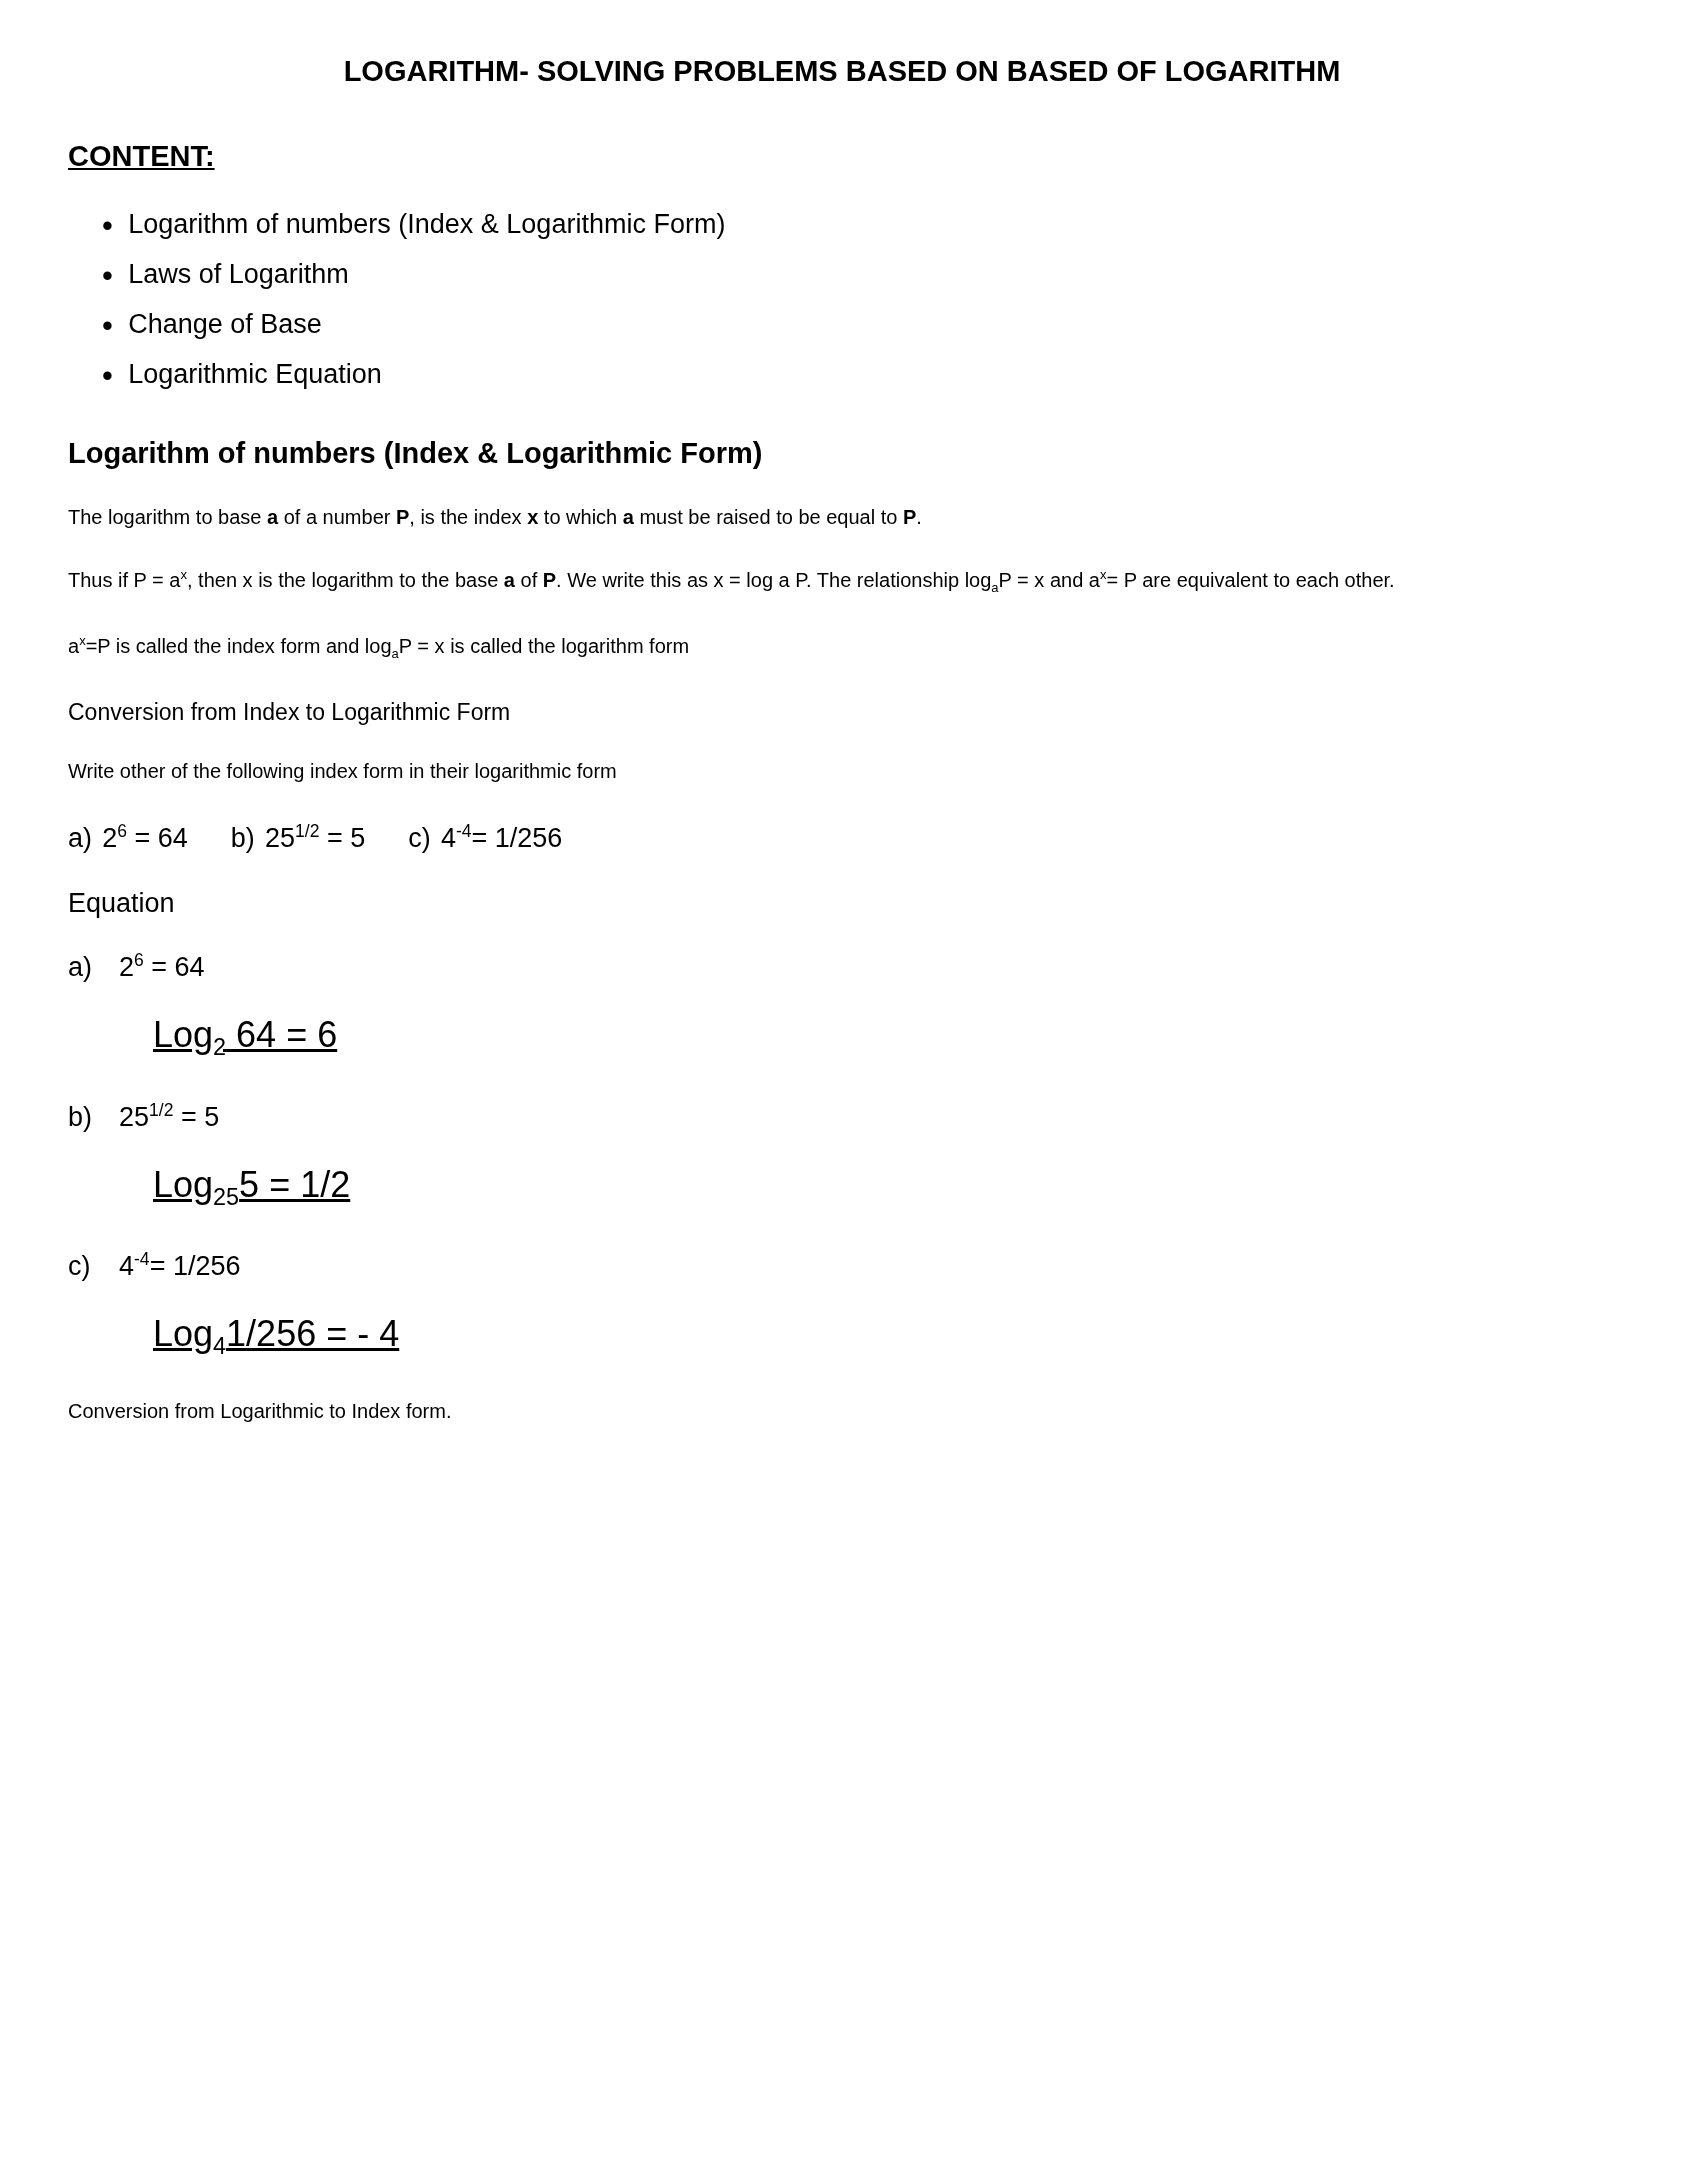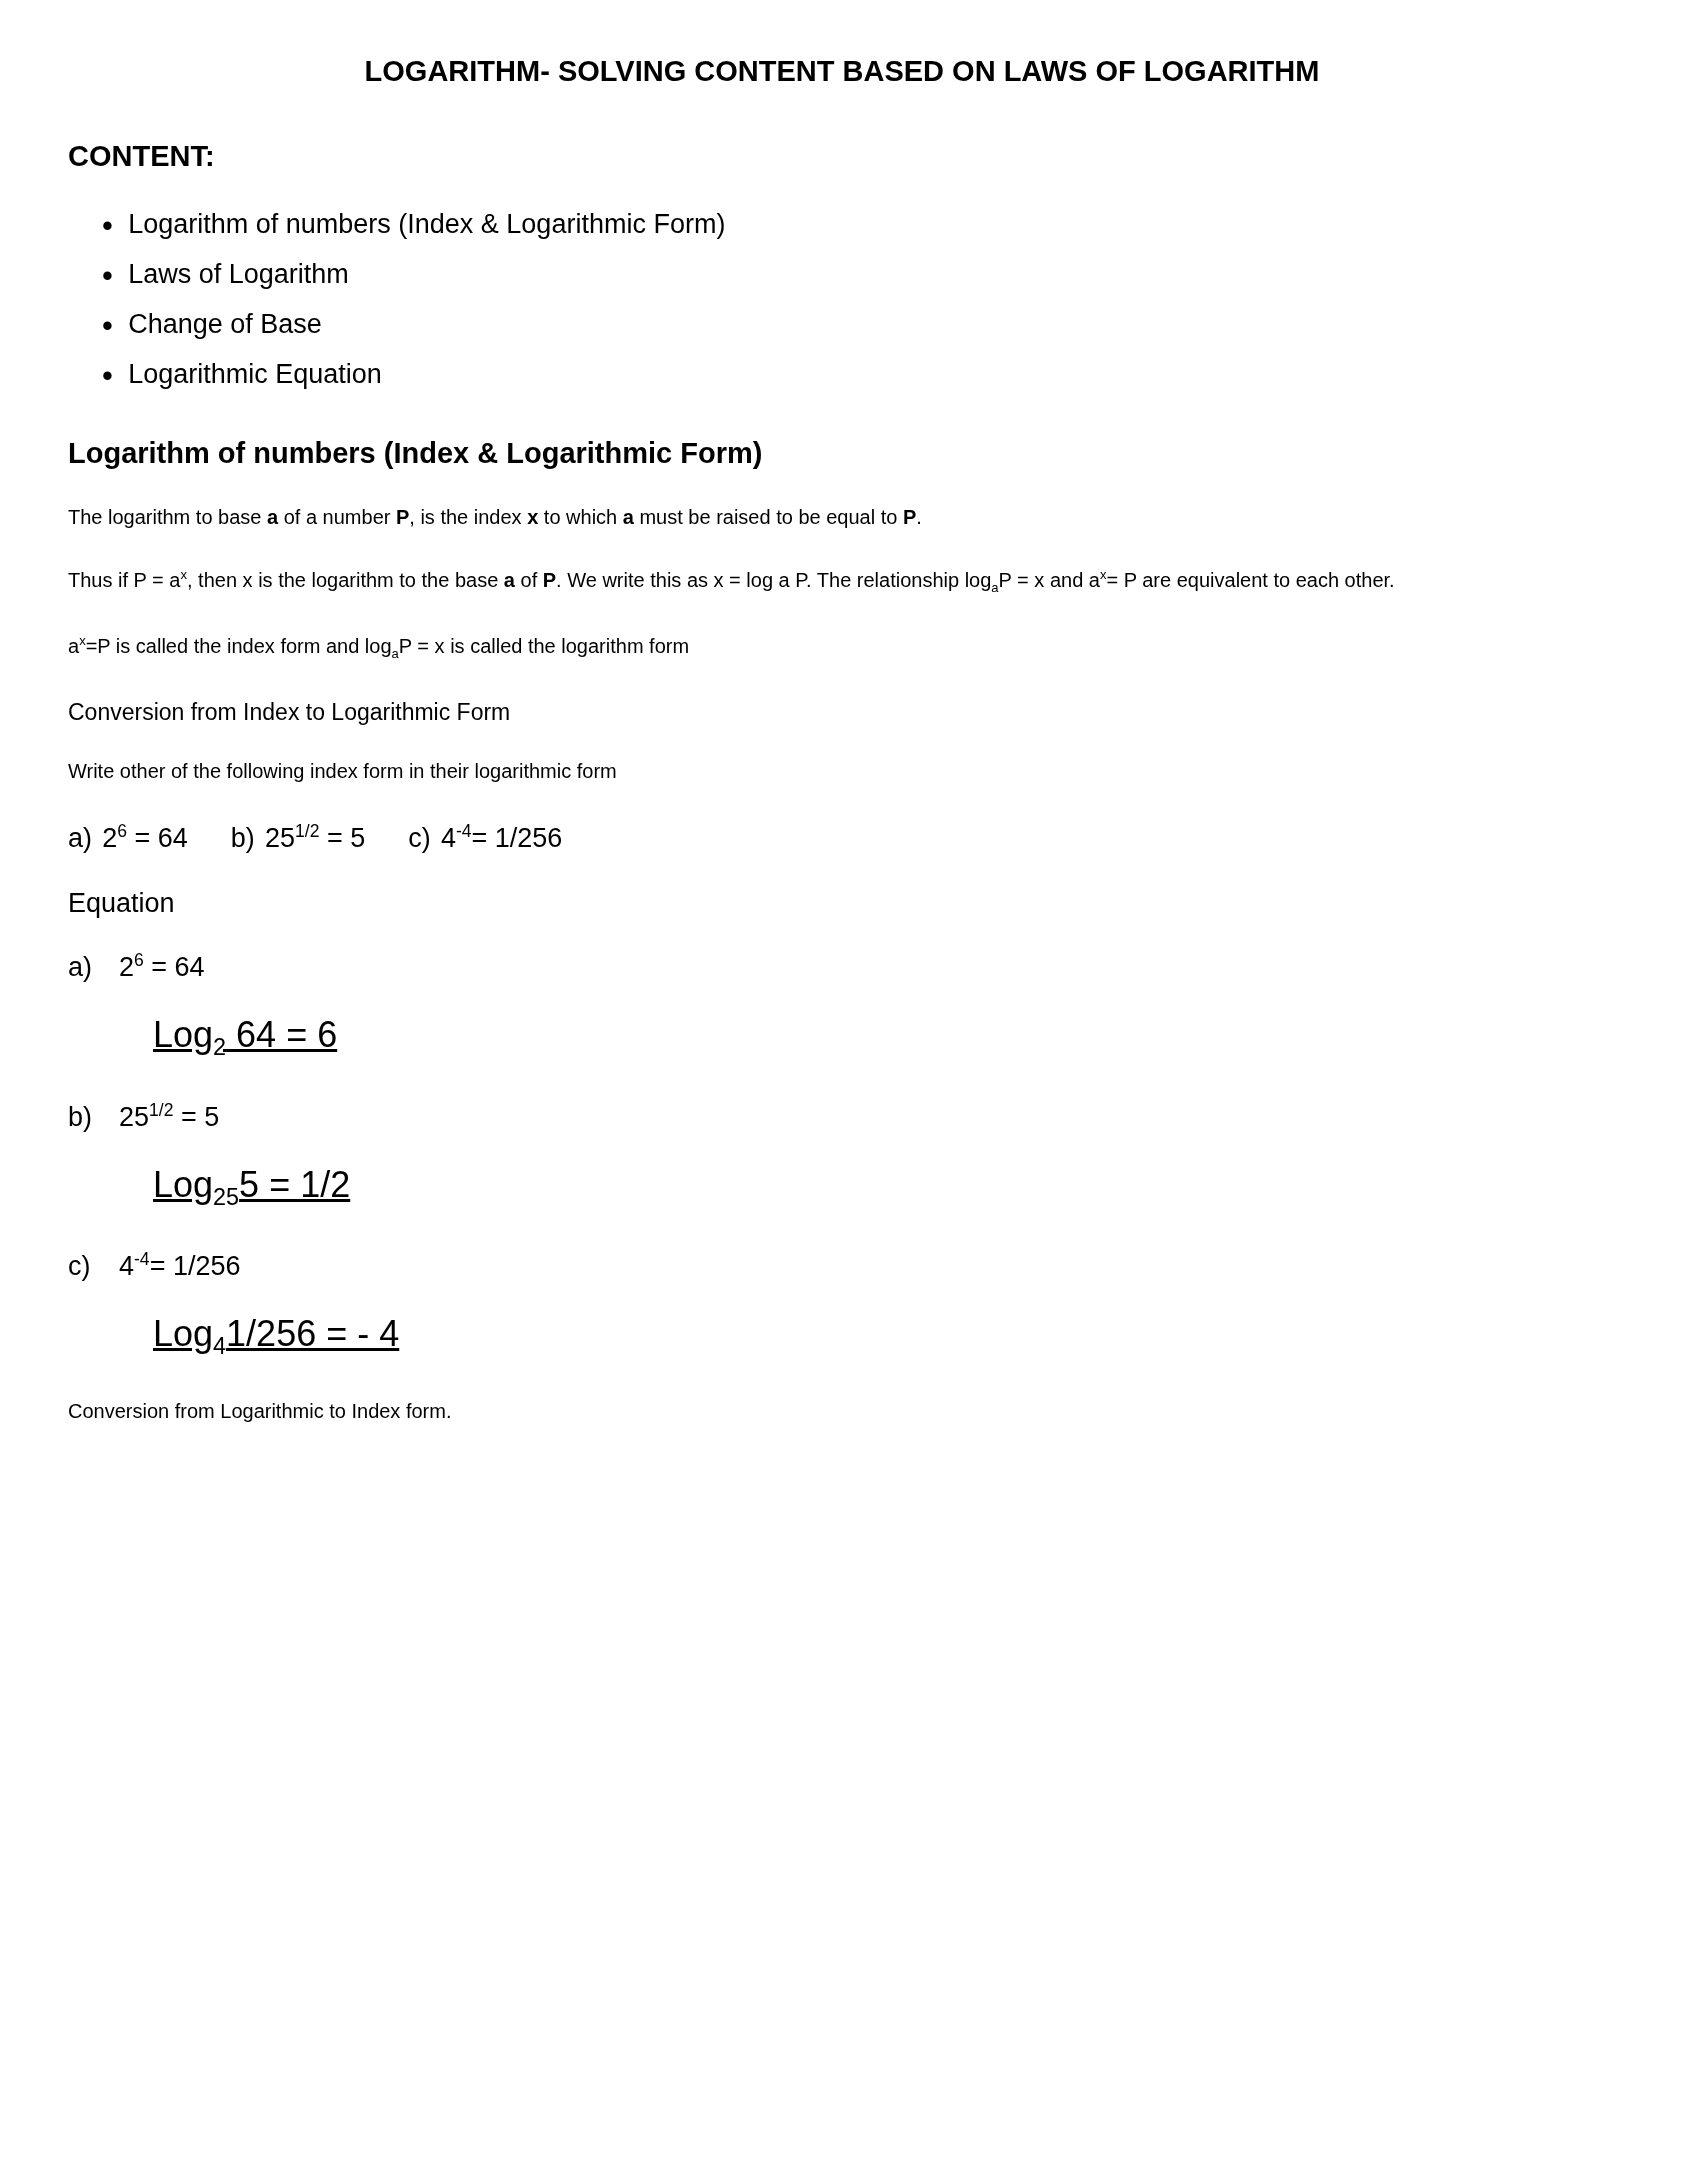--- a/index.html
+++ b/index.html
@@ -23,20 +23,21 @@
       font-size: 29px;
       text-align: center;
       margin-bottom: 43px;
       line-height: 1.4;
     }
 
     .section-label {
       font-weight: bold;
       font-size: 29px;
       margin-bottom: 25.6px;
+      text-decoration: underline;
     }
 
     .content-list {
       list-style: none;
       margin: 0 0 34px 34px;
       padding: 0;
     }
 
     .content-list li {
       font-size: 27px;
@@ -132,21 +133,21 @@
     .conversion-heading {
       font-size: 23px;
       margin-bottom: 25.6px;
     }
   </style>
 </head>
 <body>
 
 <div>
 
-  <div class="page-title">LOGARITHM- SOLVING CONTENT BASED ON LAWS OF LOGARITHM</div>
+  <div class="page-title">LOGARITHM- SOLVING PROBLEMS BASED ON BASED OF LOGARITHM</div>
 
   <div class="section-label">CONTENT:</div>
 
   <ul class="content-list">
     <li>
         <span>Logarithm of numbers (Index &amp; Logarithmic Form)</span>
       </li>
     <li>
         <span>Laws of Logarithm</span>
       </li>

